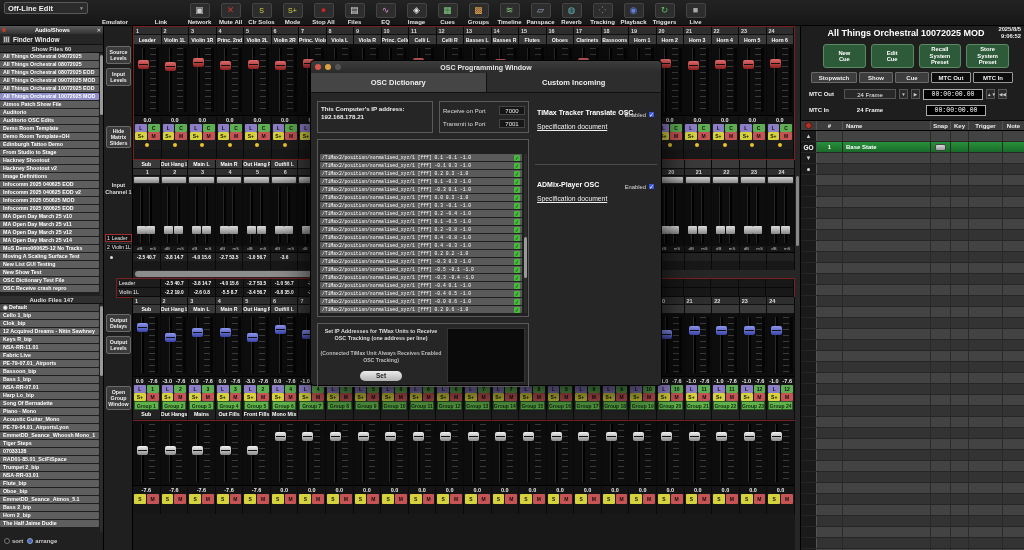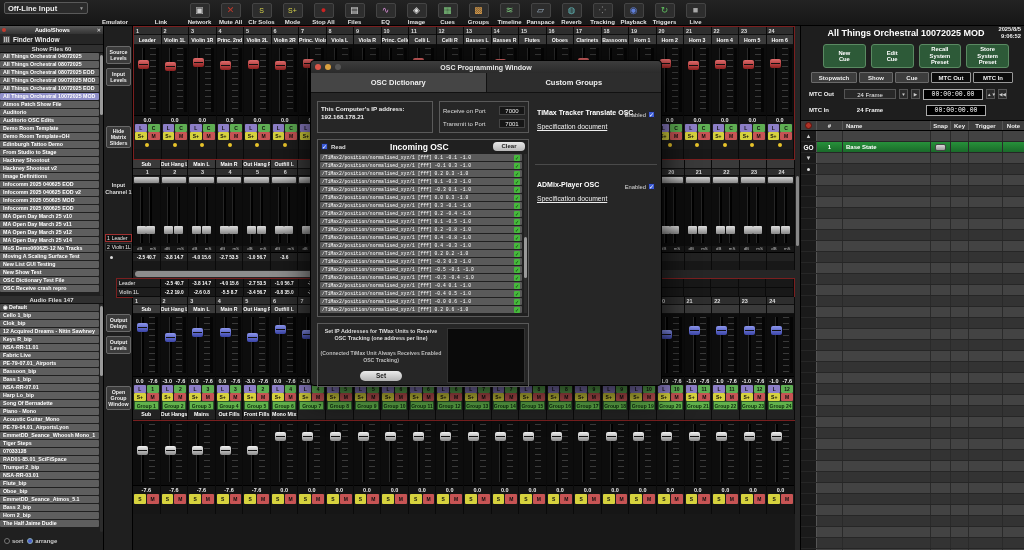--- a/index.html
+++ b/index.html
@@ -198,21 +198,21 @@
   .go-btn { font-size:6.5px; font-weight:bold; color:#fff; }
   .arrow-btn { color:#cfcfcf; font-size:6px; line-height:6px; }
   .snap-chip { width:11px; height:7px; margin:2px auto; background:linear-gradient(#d8d8d8,#9a9a9a);
     border-radius:2px; border:1px solid #444; }
 </style>
 </head>
 <body>
 
 <div id="toolbar">
   <div id="mode-box">
-    <span>Off-Line Input</span>
+    <span>Off-Line Edit</span>
     <span style="font-size:5px;color:#999;">▼</span>
   </div>
   <div id="tb-items" style="left:92px;">
       <div class="tb-item labelonly">
         <div class="tb-label">Emulator</div>
       </div>
       <div class="tb-item labelonly">
         <div class="tb-label">Link</div>
       </div>
       <div class="tb-item">
@@ -2390,44 +2390,38 @@
 
 <div id="dialog">
   <div id="dlg-titlebar">
     <span class="tl r"></span>
     <span class="tl y"></span>
     <span class="tl g"></span>
     <span id="dlg-title">OSC Programming Window</span>
   </div>
   <div id="dlg-tabs">
     <div class="dlg-tab on">OSC Dictionary</div>
-    <div class="dlg-tab off">Custom Groups</div>
+    <div class="dlg-tab off">Custom Incoming</div>
   </div>
   <div id="dlg-left">
     <div id="ip-box">
       <div>This Computer's IP address:</div>
       <div>192.168.178.21</div>
     </div>
     <div id="port-box">
       <div class="port-row">
         <span>Receive on Port</span>
         <span class="port-field">7000</span>
       </div>
       <div class="port-row">
         <span>Transmit to Port</span>
         <span class="port-field">7001</span>
       </div>
     </div>
     <div id="inc-box">
-      <div id="inc-head">
-        <span class="cb">✓</span>
-        <span id="read-label">Read</span>
-        <span id="inc-title">Incoming OSC</span>
-        <span id="clear-btn">Clear</span>
-      </div>
       <div id="inc-list">
           <div class="osc-row">
             <div class="txt">/TiMax2/position/normalised_xyz/1 [fff] 0.1 -0.1 -1.0</div>
             <div class="chk">✓</div>
           </div>
           <div class="osc-row">
             <div class="txt">/TiMax2/position/normalised_xyz/1 [fff] -0.1 0.3 -1.0</div>
             <div class="chk">✓</div>
           </div>
           <div class="osc-row">

